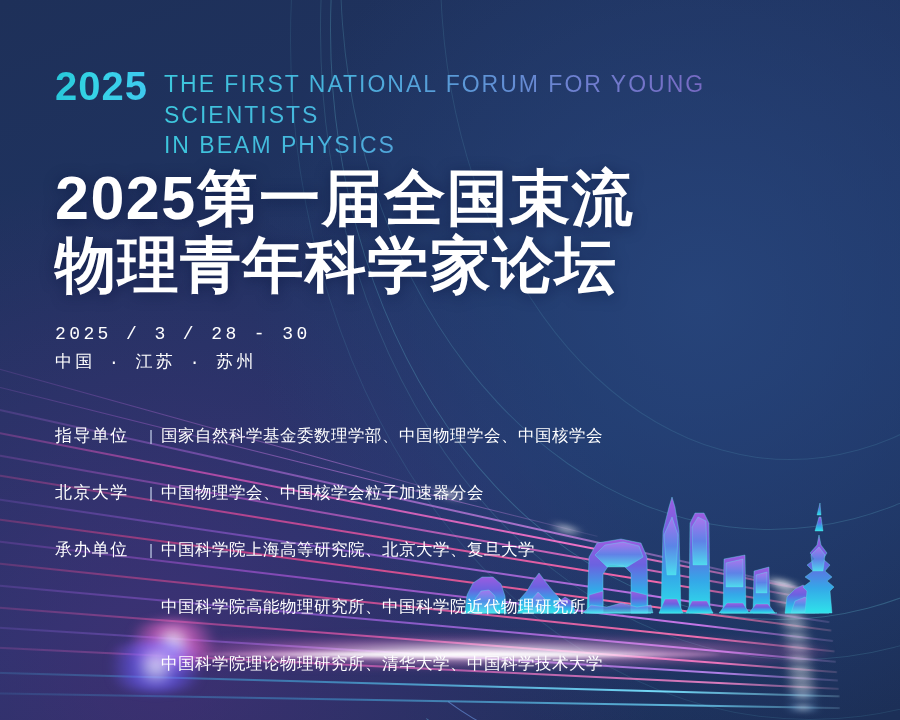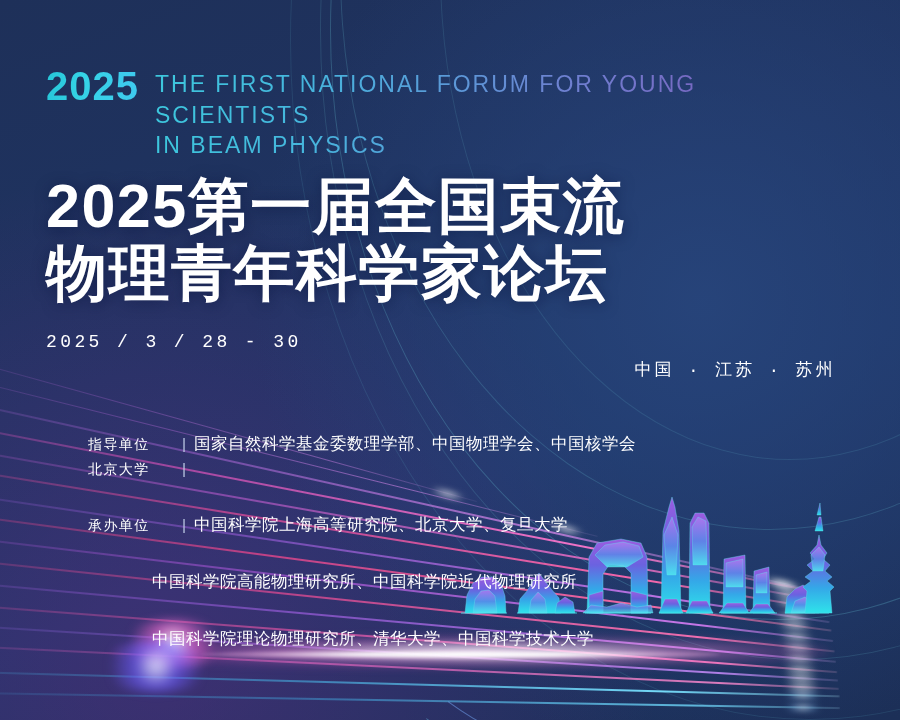--- a/index.html
+++ b/index.html
@@ -112,62 +112,62 @@
   }
   .glow-node {
     position:absolute; border-radius:50%; filter:blur(5px);
   }
   .gn1 { left:118px; bottom:52px; width:110px; height:48px;
          background:radial-gradient(circle, rgba(255,255,255,0.95) 0%, rgba(255,110,215,0.6) 32%, rgba(235,70,200,0) 72%); }
   .gn2 { left:96px;  bottom:28px; width:120px; height:52px;
          background:radial-gradient(circle, rgba(225,225,255,0.9) 0%, rgba(110,95,255,0.62) 32%, rgba(80,70,240,0) 72%); }
 
   
-  .content { position:absolute; left:46px; top:0; width:790px; }
+  .content { position:absolute; left:55px; top:0; width:790px; }
 
   .eyebrow-row { display:flex; align-items:flex-start; gap:16px; margin-top:66px; }
   .year-accent {
     font-size:40px; font-weight:700; line-height:1;
     letter-spacing:1px;
     background:linear-gradient(95deg,#26c6d8 0%,#35d3e6 40%,#3fc9ef 100%);
     -webkit-background-clip:text; background-clip:text; color:transparent;
     white-space:nowrap;
   }
   .eng-title {
     margin-top:3px;
     font-size:23px; font-weight:400; line-height:1.33;
     letter-spacing:2.0px; text-transform:uppercase;
     background:linear-gradient(90deg,#3dc7dd 0%,#46b6dd 26%,#5a9ad8 50%,#6f7fd0 72%,#7a63bf 100%);
     -webkit-background-clip:text; background-clip:text; color:transparent;
     max-width:580px;
   }
 
   .cn-title {
-    margin-top:12px;
+    margin-top:4px;
     font-size:61px; font-weight:700; color:#ffffff;
     line-height:1.11; letter-spacing:1.5px;
     text-shadow:0 2px 14px rgba(10,20,60,0.55);
   }
   .cn-title div { white-space:nowrap; }
 
   .meta { margin-top:21px;font-family:Liberation Mono, monospace; }
   .meta .date {
     font-size:18px; font-weight:400; color:#ffffff;
     letter-spacing:3.4px; line-height:1.48;
   }
   .meta .place {
     font-size:17px; font-weight:400; color:#ffffff;
-    letter-spacing:3.2px; line-height:1.5; margin-top:2px;text-align:right;
+    letter-spacing:3.2px; line-height:1.5; margin-top:2px;
   }
 
   .orgs { margin-top:20px; }
   .org-row { display:flex; align-items:baseline; margin-bottom:5px; }
   .org-label {
     width:86px; flex:0 0 86px;
-    font-size:14px; color:#ffffff; letter-spacing:1.4px; white-space:nowrap;margin-left:42px;
+    font-size:17px; color:#ffffff; letter-spacing:1.4px; white-space:nowrap;
   }
   .org-sep { width:20px; flex:0 0 20px; text-align:center; color:#b9c6e2; font-size:15.5px; }
   .org-value { font-size:16.5px; color:#ffffff; letter-spacing:0.5px; white-space:nowrap;margin-top:30px; }
   .org-cont { margin-left:106px; }
 
   
   .skyline { position:absolute; left:455px; bottom:100px; width:380px; height:125px; }
   .skyline svg { display:block; width:100%; height:100%; }
 </style>
 </head>
@@ -308,20 +308,21 @@
 
       <div class="org-row">
         <span class="org-label">指导单位</span>
         <span class="org-sep">|</span>
         <span class="org-value">国家自然科学基金委数理学部、中国物理学会、中国核学会</span>
       </div>
 
       <div class="org-row">
         <span class="org-label">北京大学</span>
         <span class="org-sep">|</span>
+        <span class="org-value">中国物理学会、中国核学会粒子加速器分会</span>
       </div>
 
       <div class="org-row">
         <span class="org-label">承办单位</span>
         <span class="org-sep">|</span>
         <span class="org-value">中国科学院上海高等研究院、北京大学、复旦大学</span>
       </div>
 
       <div class="org-row org-cont">
         <span class="org-value">中国科学院高能物理研究所、中国科学院近代物理研究所</span>

